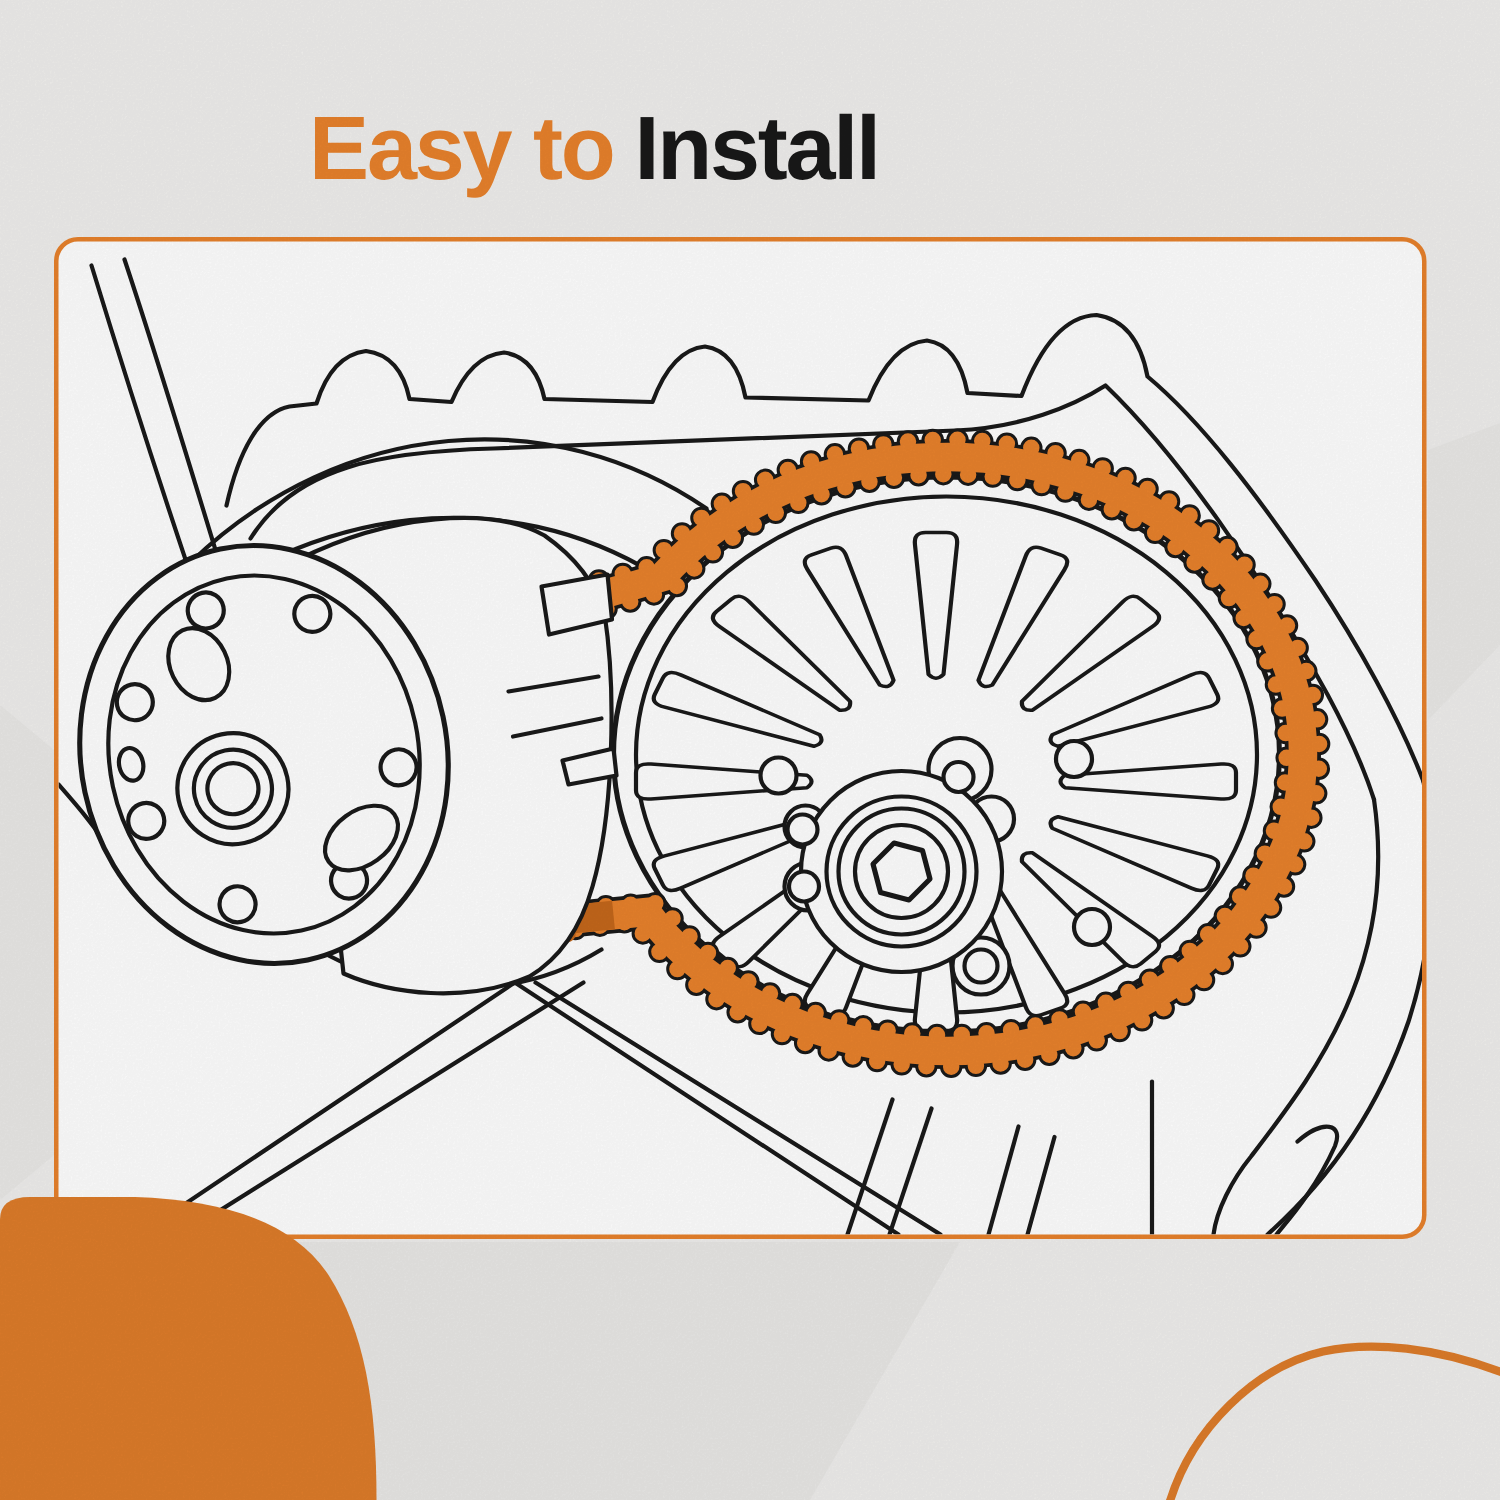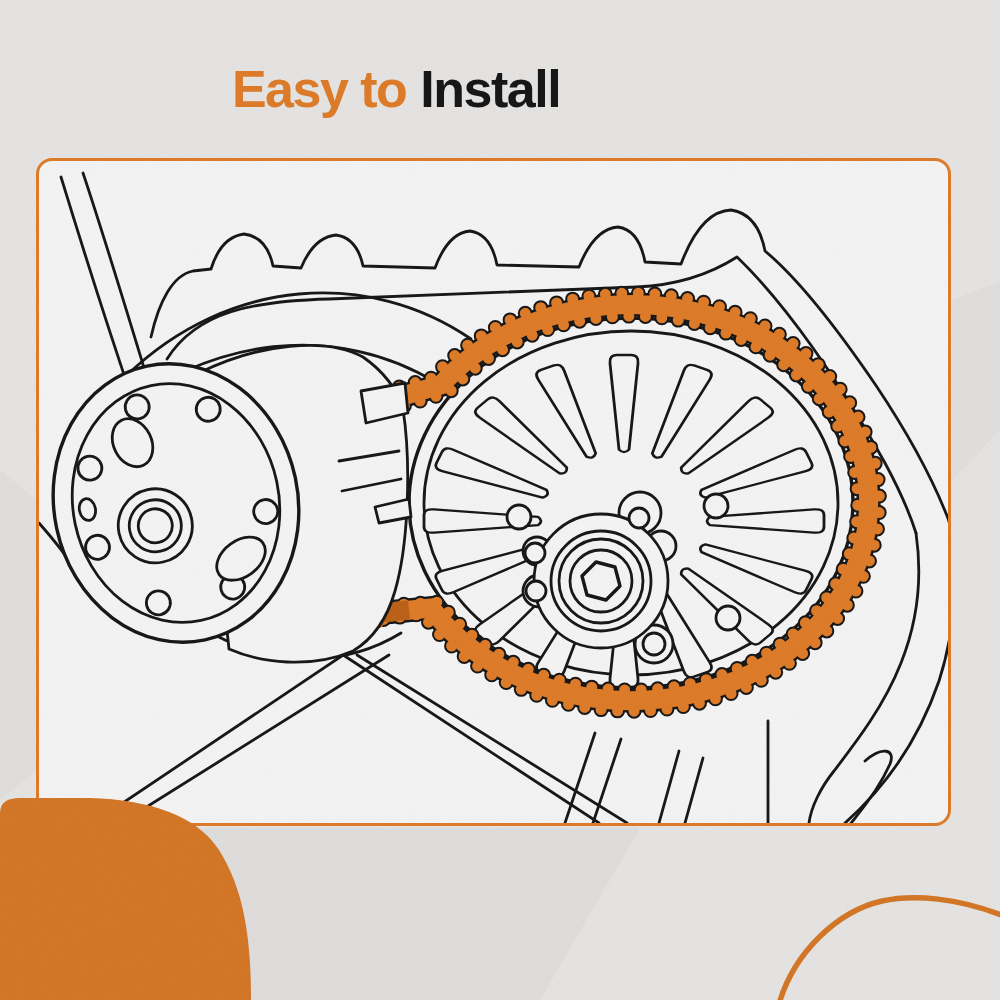--- a/index.html
+++ b/index.html
@@ -4,21 +4,21 @@
 <style>
   html,body{margin:0;padding:0;}
   body{
     width:1000px;height:1000px;overflow:hidden;position:relative;
     background:var(--page-bg,#f0efed);
     font-family:"Liberation Sans", sans-serif;
   }
   .facets{position:absolute;left:0;top:0;width:1000px;height:1000px;}
   .title{
     position:absolute;left:0;top:26px;width:792px;
-    text-align:center;font-size:52px;font-weight:700;letter-spacing:-1.5px;
+    text-align:center;font-size:60px;font-weight:700;letter-spacing:-1.5px;
     line-height:1.1;white-space:nowrap;
   }
   .title .accent{color:var(--accent,#e8822c);margin-right:14px;}
   .title .main{color:var(--title-dark,#191919);}
   .frame{
     position:absolute;left:36px;top:158px;width:909px;height:662px;
     background:var(--frame-bg,#ffffff);
     border:3.5px solid var(--accent,#e8822c);
     border-radius:16px;overflow:hidden;
   }

